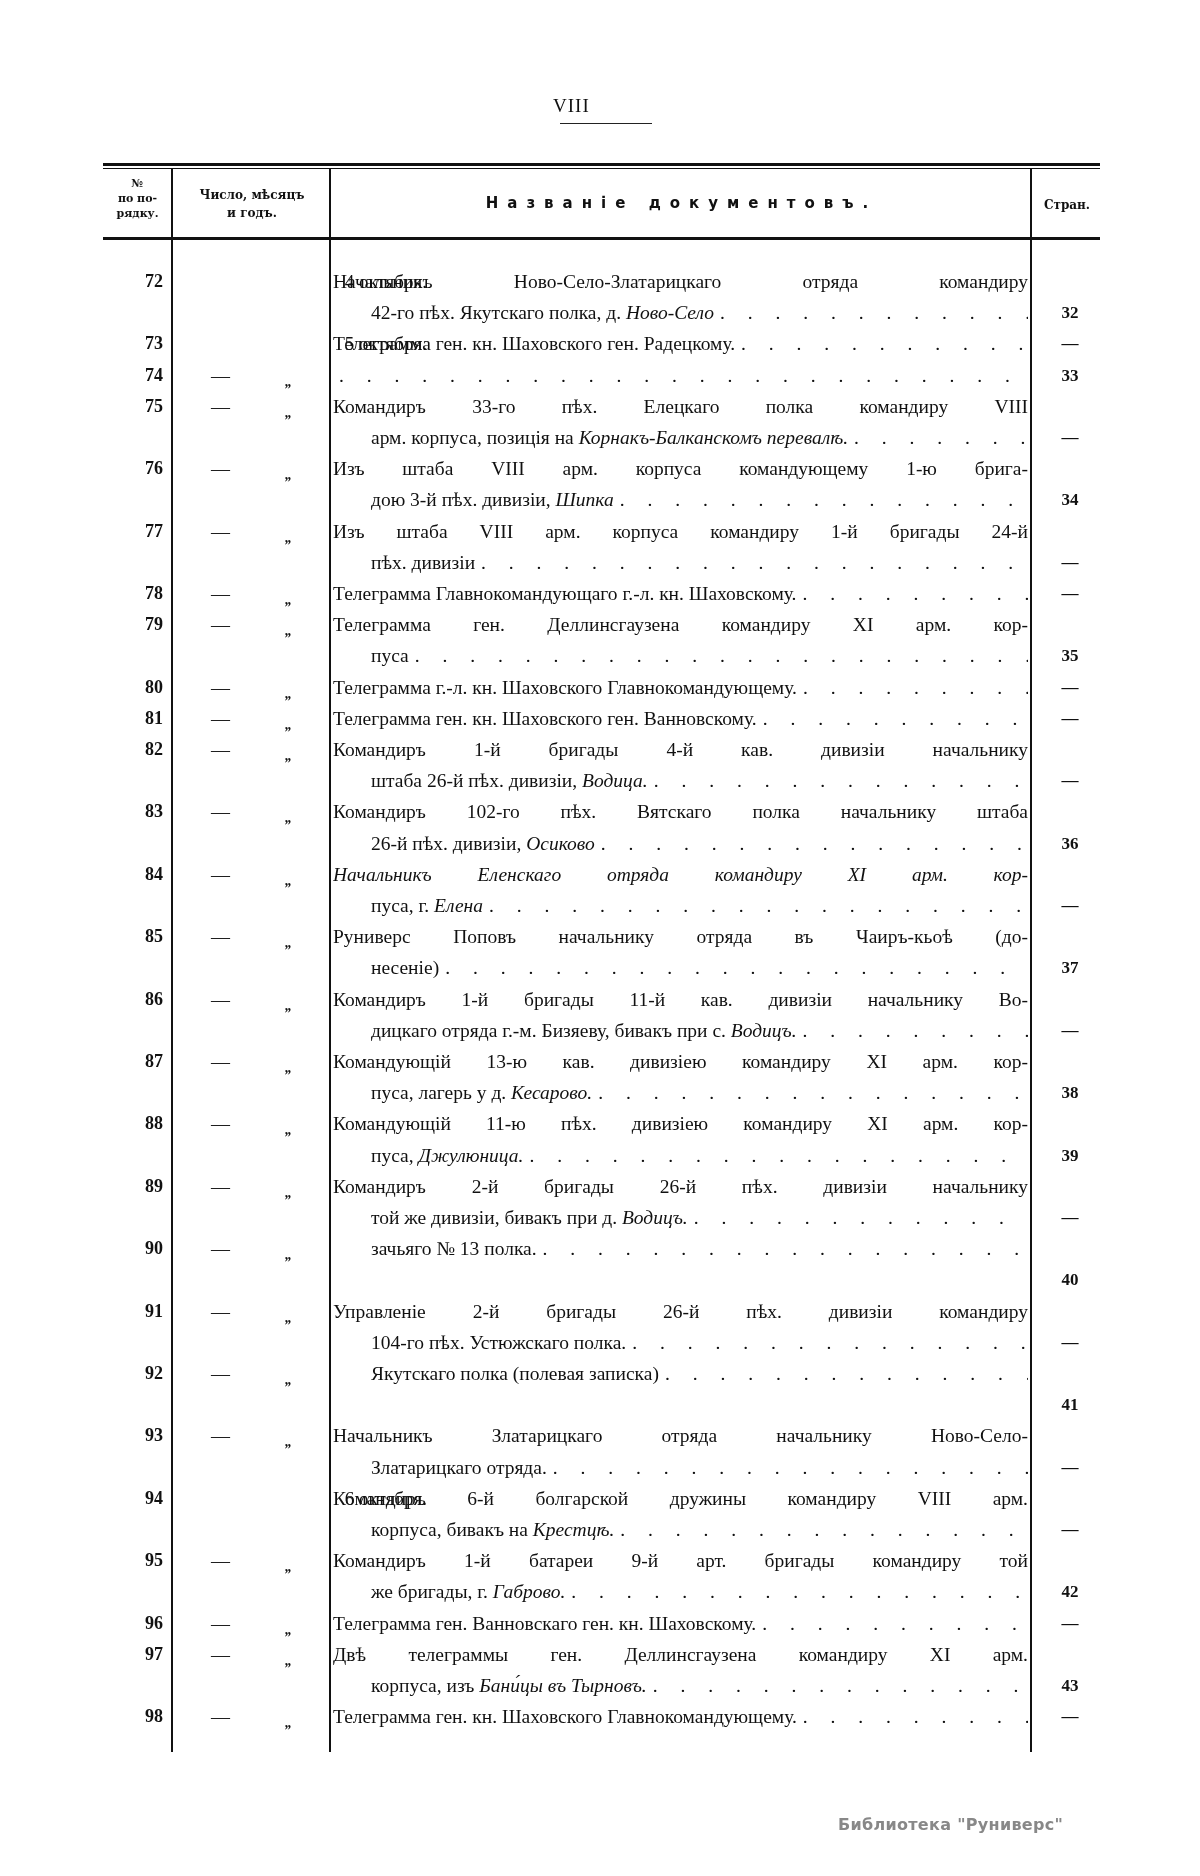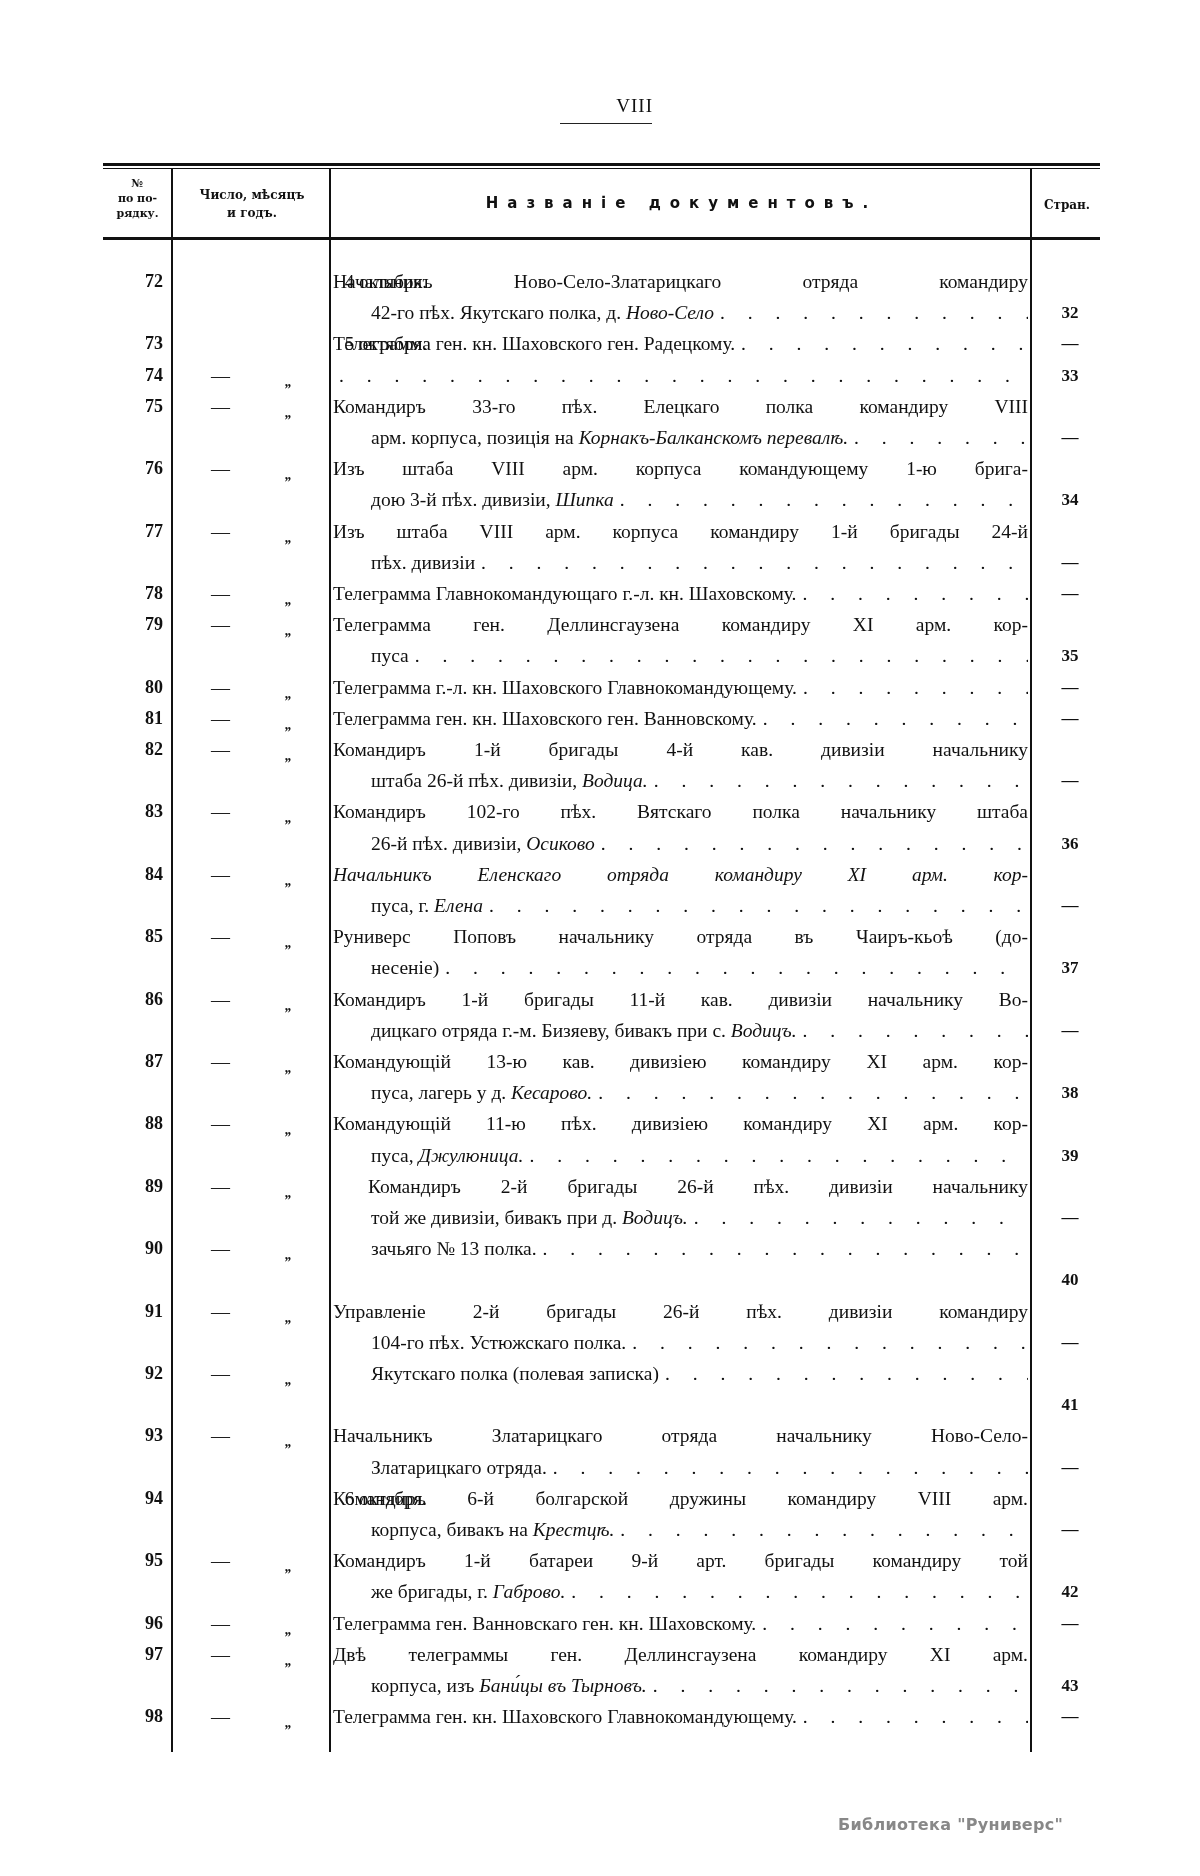--- a/index.html
+++ b/index.html
@@ -1,18 +1,18 @@
 <!DOCTYPE html>
 <html><head>
 <meta charset="utf-8">
 <style>
   html, body { margin:0; padding:0; background:#ffffff; }
   body { width:1200px; height:1876px; position:relative; overflow:hidden;
          font-family:"Liberation Serif","DejaVu Serif",serif; color:#111; }
-  .page-num { position:absolute; left:553px; width:100px; top:95px; text-align:right;
+  .page-num { position:absolute; left:553px; width:100px; top:95px; text-align:left;
               font-size:19px; letter-spacing:1px; }
   .page-num-rule { position:absolute; left:560px; width:92px; top:123px; height:1px; background:#222; }
   .rule { position:absolute; background:#111; }
   .vline { position:absolute; width:2px; background:#111; }
   .hdr { position:absolute; text-align:center; font-family:"DejaVu Serif",serif; font-weight:bold; }
   .hdr-num { left:103px; width:69px; top:176px; font-size:11px; line-height:15px; }
   .hdr-date { left:174px; width:156px; top:186px; font-size:12px; line-height:18px; }
   .hdr-title { left:333px; width:697px; top:194px; font-size:15px; letter-spacing:9px;
                font-family:"DejaVu Sans",sans-serif; }
   .hdr-page { left:1032px; width:70px; top:198px; font-size:12px; }
@@ -331,21 +331,21 @@
       </div>
       <div class="cell-page" style="top: 31.2px;">39</div>
     </div>
     <div class="row" style="top: 1170.8px; height: 62.4px;">
       <div class="cell-num">89</div>
       <div class="cell-date">
         <span class="dash">—</span>
         <span class="ditto">„</span>
       </div>
       <div class="cell-title">
-        <div class="line" style="justify-content: center; margin-left: 35px;">
+        <div class="line" style="justify-content: center;">
           <span class="txt" style="width: 100%; text-align: justify; text-align-last: justify;">Командиръ 2-й бригады 26-й пѣх. дивизіи начальнику</span>
         </div>
         <div class="line cont">
           <span class="txt"><span>той же дивизіи, бивакъ при д. </span><i>Водицъ.</i></span>
           <span class="leader">. . . . . . . . . . . . . . . . . . . . . . . . . . . . . . . . . . . . . . . .</span>
         </div>
       </div>
       <div class="cell-page" style="top: 31.2px;">—</div>
     </div>
     <div class="row" style="top: 1233.2px; height: 62.4px;">

